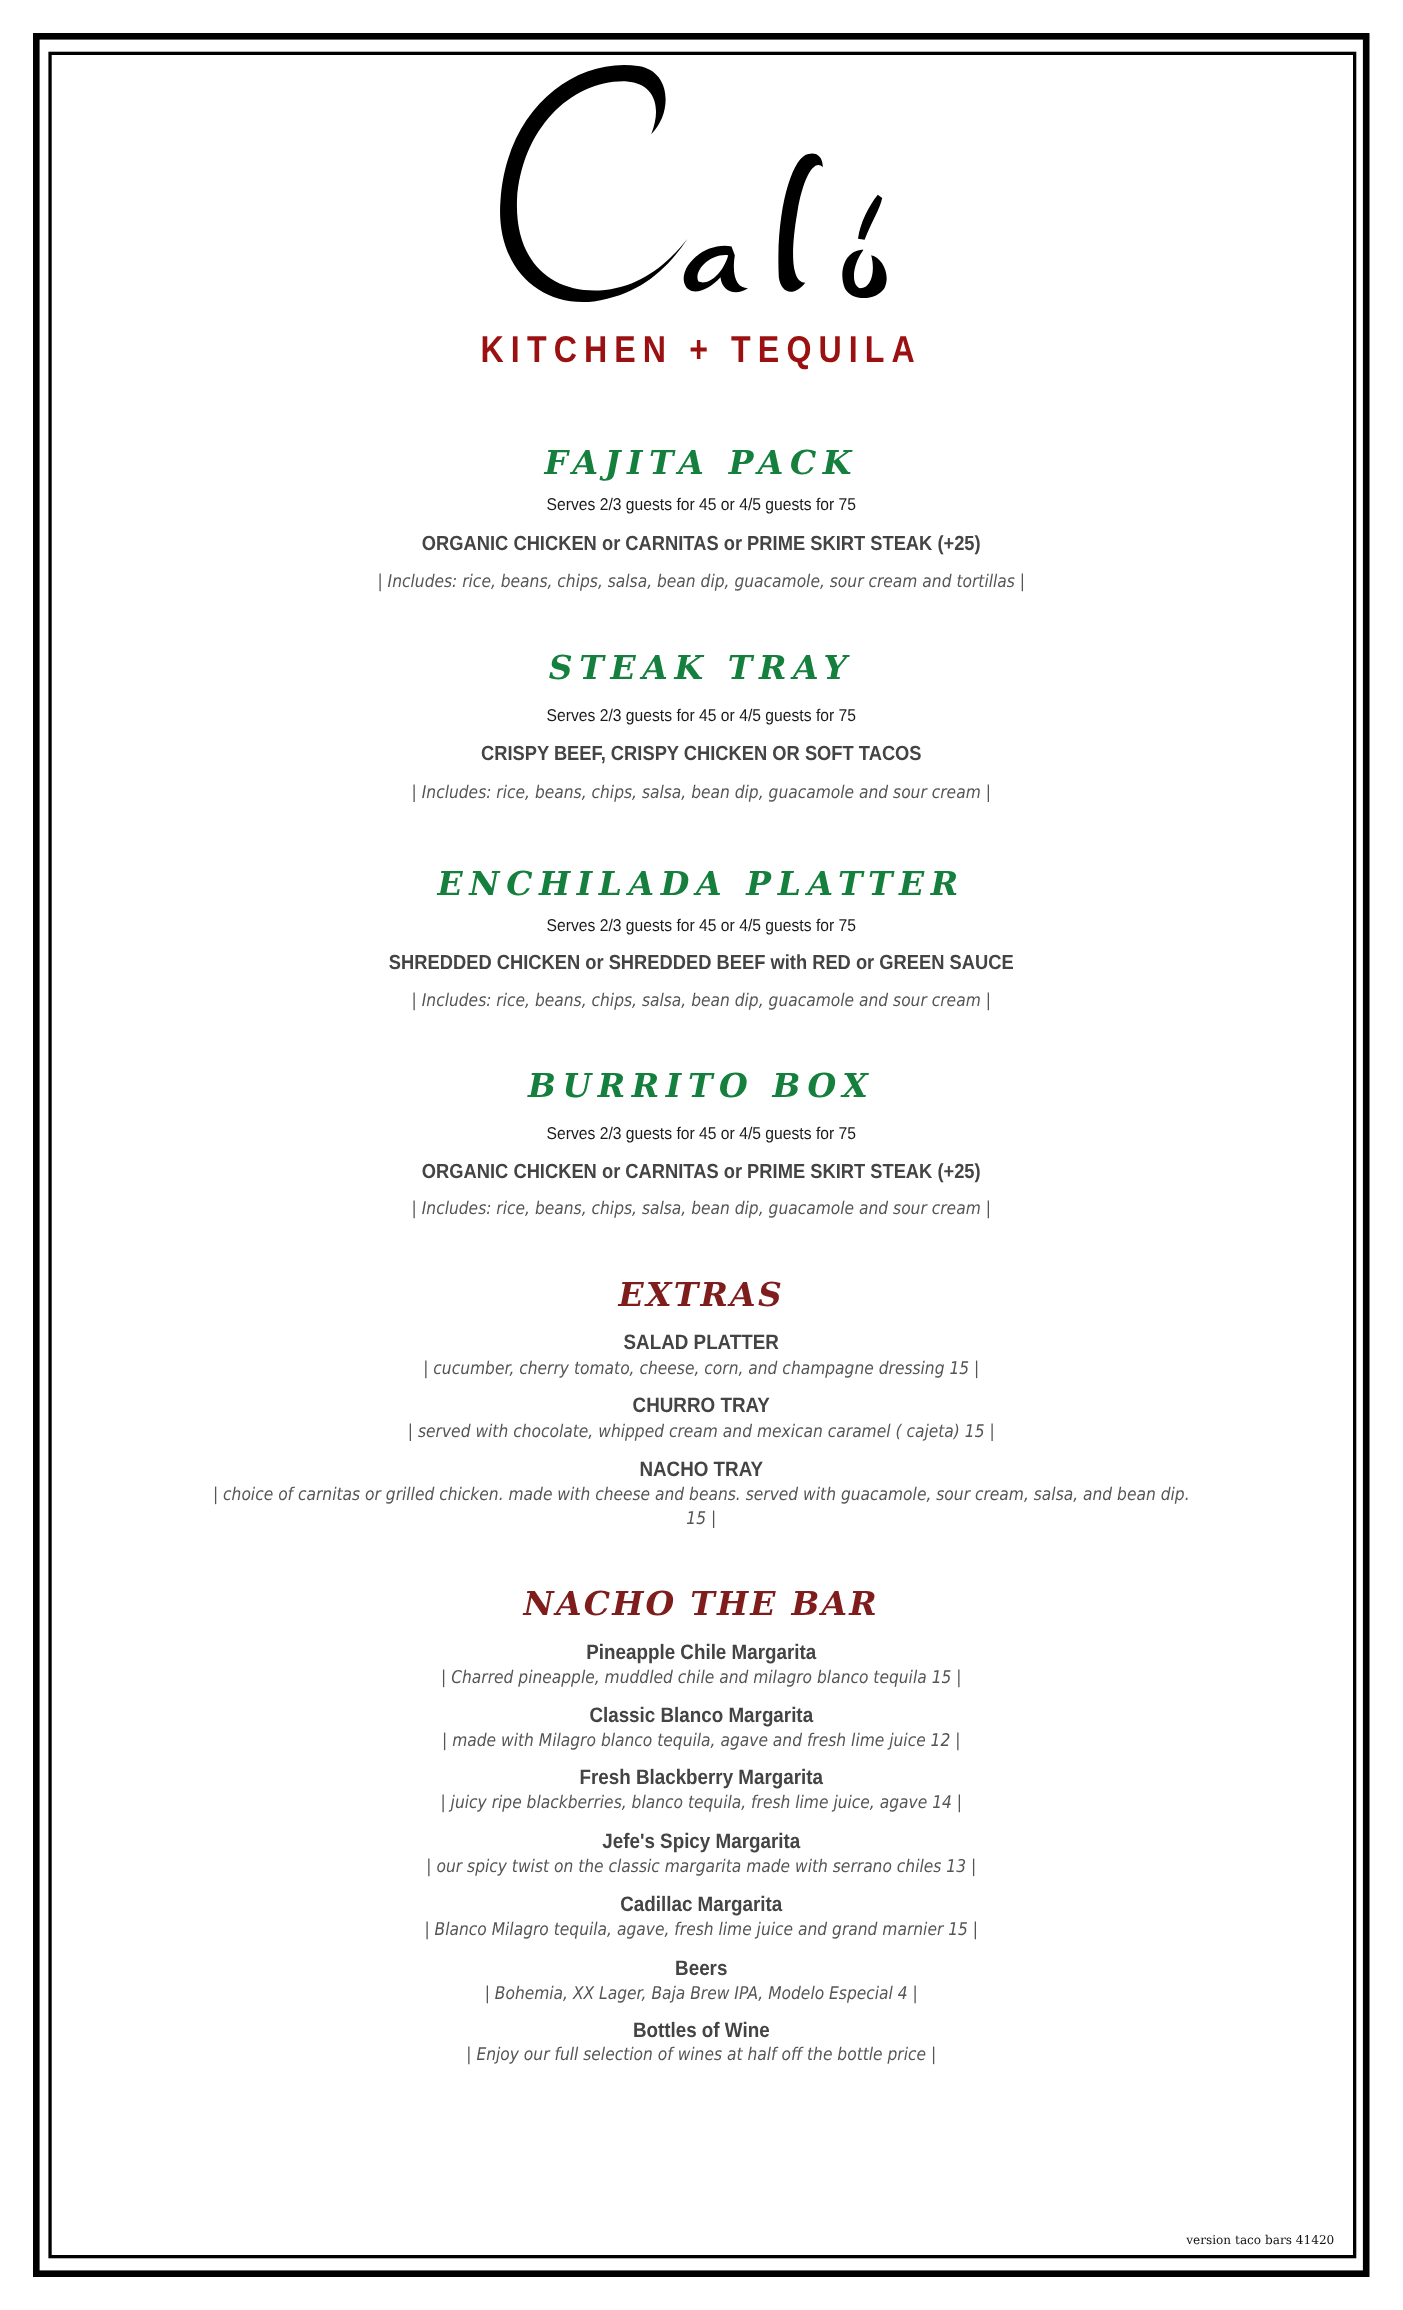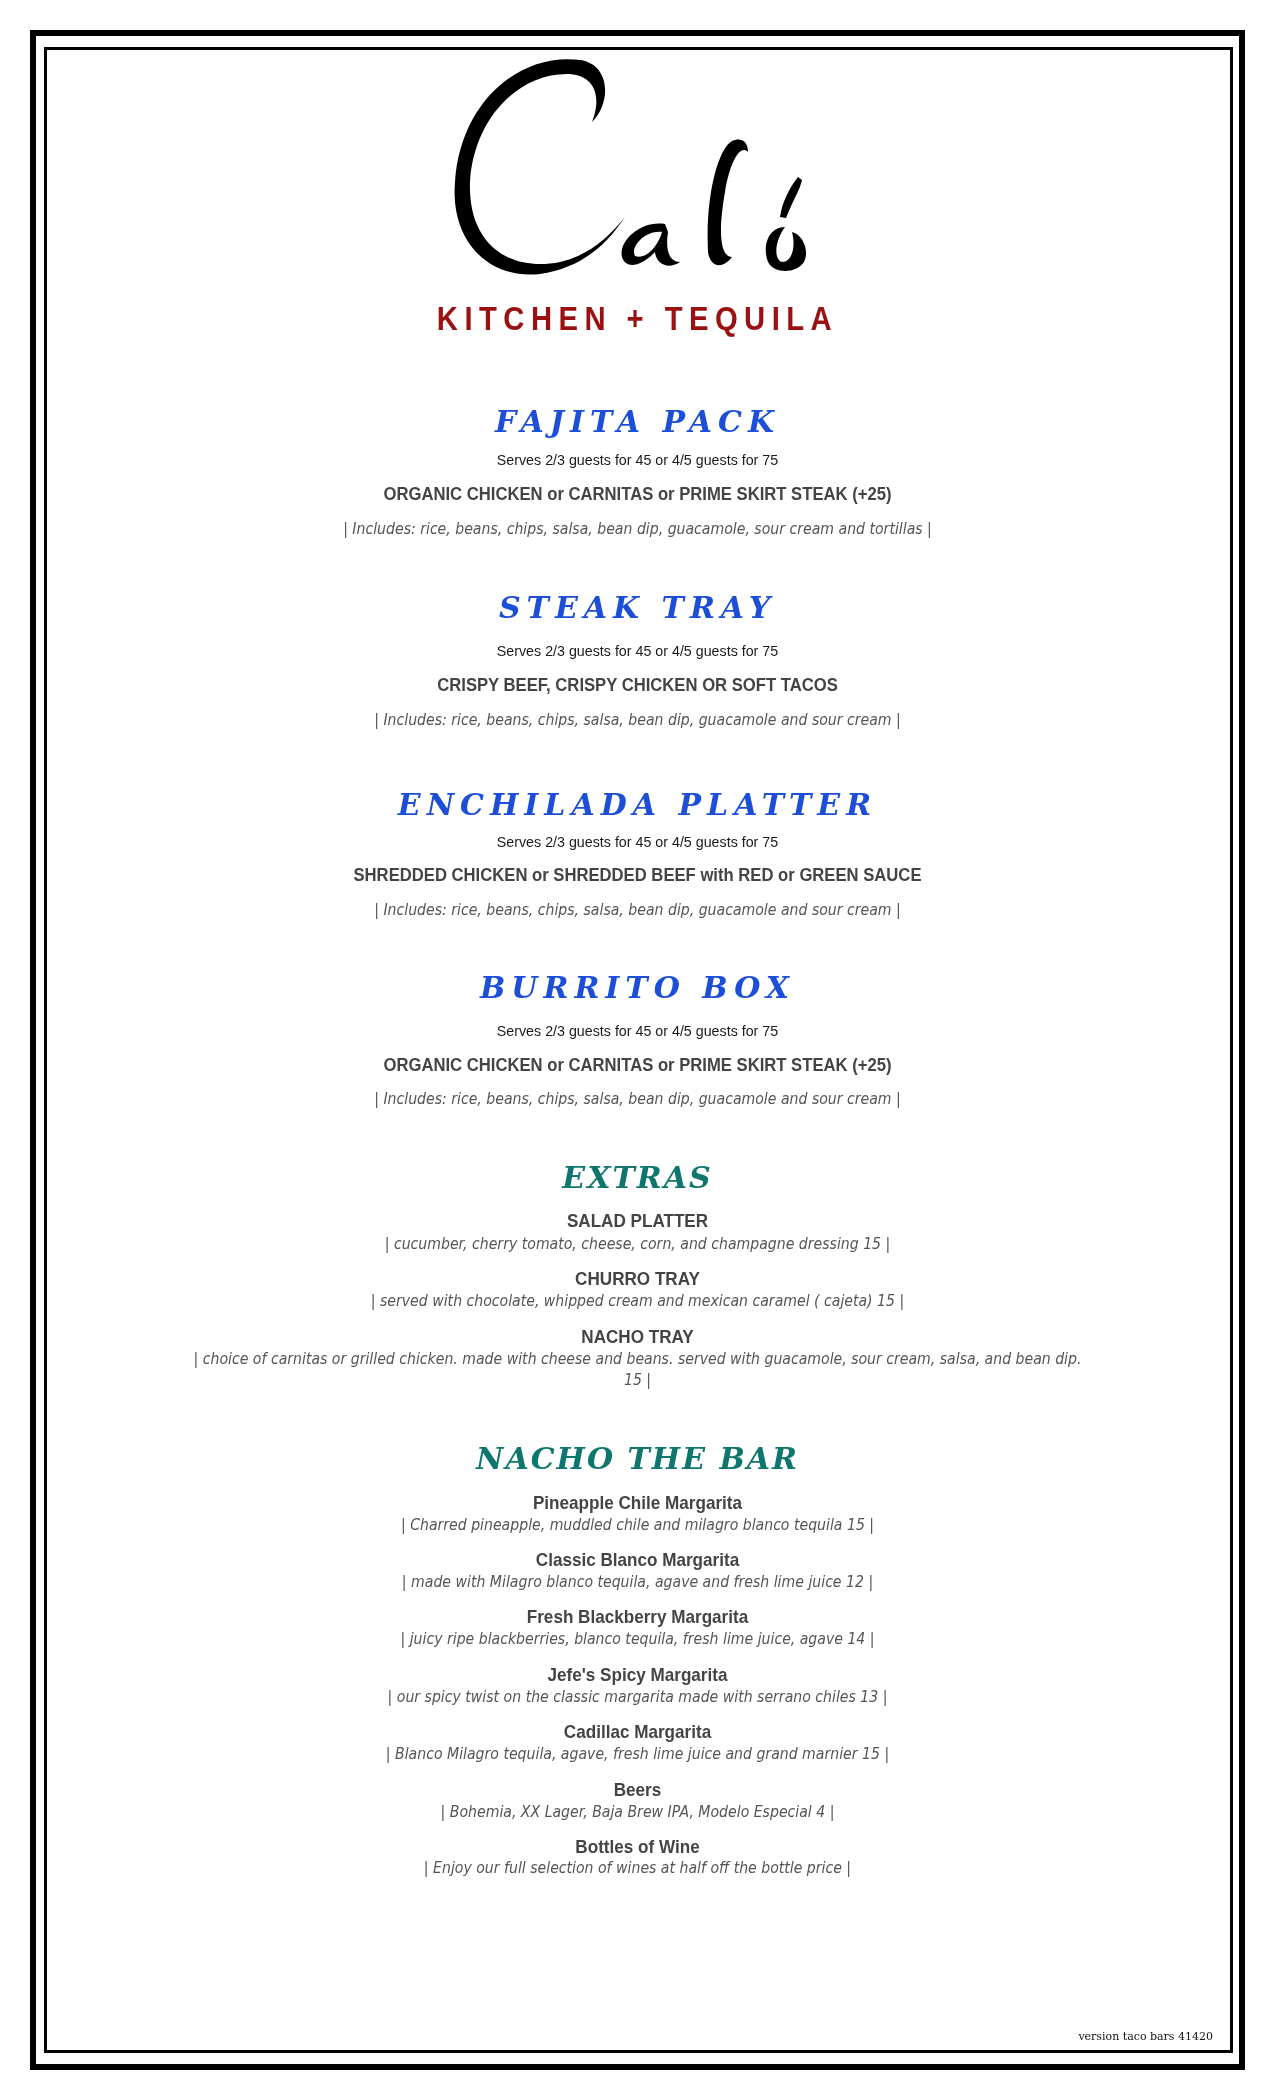--- a/index.html
+++ b/index.html
@@ -2,22 +2,22 @@
 <html><head>
 <meta charset="utf-8">
 <style>
   html, body { margin:0; padding:0; background:#ffffff; }
   body { width:1275px; height:2100px; position:relative; overflow:hidden; font-family:"Liberation Sans", sans-serif; }
   .outer-border { position:absolute; left:30px; top:30px; width:1203px; height:2028px; border:6px solid #000; }
   .inner-border { position:absolute; left:44px; top:47px; width:1183px; height:2000px; border:3px solid #000; }
   .abs { position:absolute; left:0; width:1275px; text-align:center; white-space:nowrap; }
   .logo { position:absolute; left:430px; top:52px; width:420px; height:230px; }
   .tagline { top:299px; font-family:"Liberation Sans", sans-serif; font-weight:bold; font-size:34px; letter-spacing:7.5px; color:#9b1111; transform:scaleX(0.86); }
-  .section-title { font-family:"DejaVu Serif", serif; font-style:italic; font-weight:bold; font-size:30px; letter-spacing:6px; color:#1d4ed8; }
-  .section-title.red { color:#0f766e; letter-spacing:2px; font-size:30px; }
+  .section-title { font-family:"DejaVu Serif", serif; font-style:italic; font-weight:bold; font-size:30px; letter-spacing:6px; color:#15803d; }
+  .section-title.red { color:#7f1d1d; letter-spacing:2px; font-size:30px; }
   .serves { font-family:"Liberation Sans", sans-serif; font-size:15.5px; color:#1a1a1a; transform:scaleX(0.92); }
   .options { font-family:"Liberation Sans", sans-serif; font-weight:bold; font-size:18.5px; color:#444; transform:scaleX(0.9); }
   .includes { font-family:"DejaVu Sans", sans-serif; font-style:italic; font-size:16px; color:#555; transform:scaleX(0.88); }
   .item-name { font-family:"Liberation Sans", sans-serif; font-weight:bold; font-size:19px; color:#444; transform:scaleX(0.9); }
   .item-desc { font-family:"DejaVu Sans", sans-serif; font-style:italic; font-size:16px; color:#555; transform:scaleX(0.88); }
   .version { position:absolute; right:62px; top:2030px; font-family:"DejaVu Serif", serif; font-size:11px; color:#111; }
 </style>
 </head>
 <body>
 

